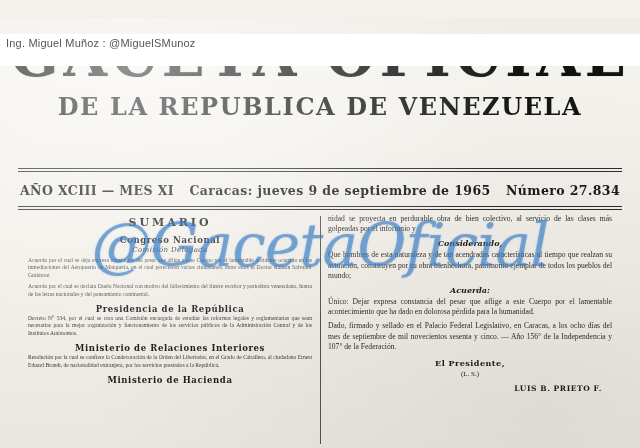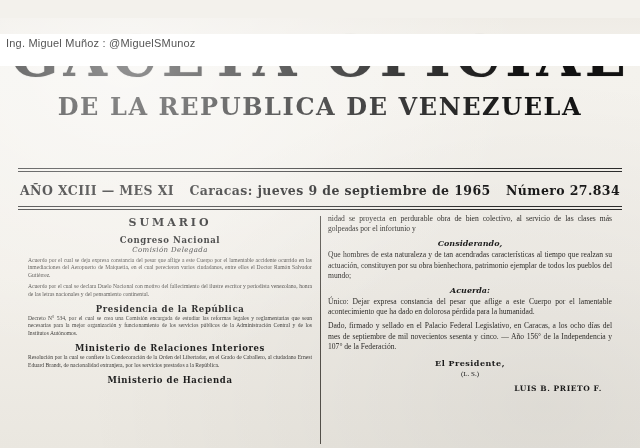--- a/index.html
+++ b/index.html
@@ -300,15 +300,16 @@
 
         <div class="sign-block">
           <div class="sign-title">El Presidente,</div>
           <div class="sign-ls">(L. S.)</div>
         </div>
         <div class="sign-name">LUIS B. PRIETO F.</div>
       </div>
 
     </div>
 
+    <div class="watermark">@GacetaOficial</div>
 
   </div>
 </div>
 
 </body></html>

